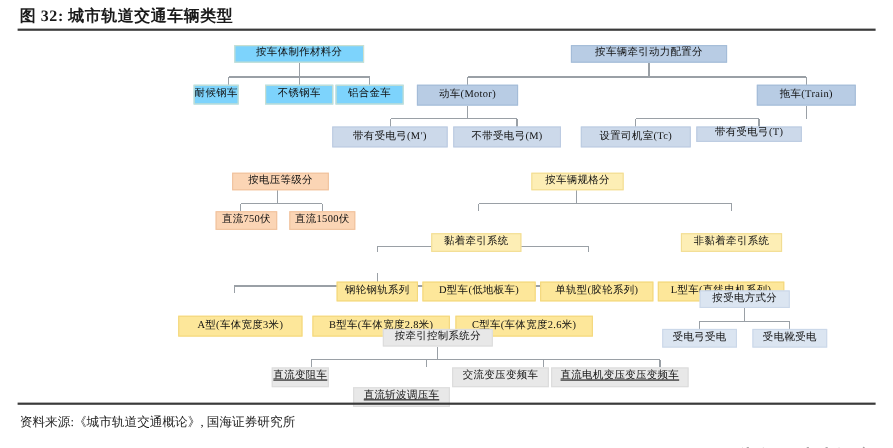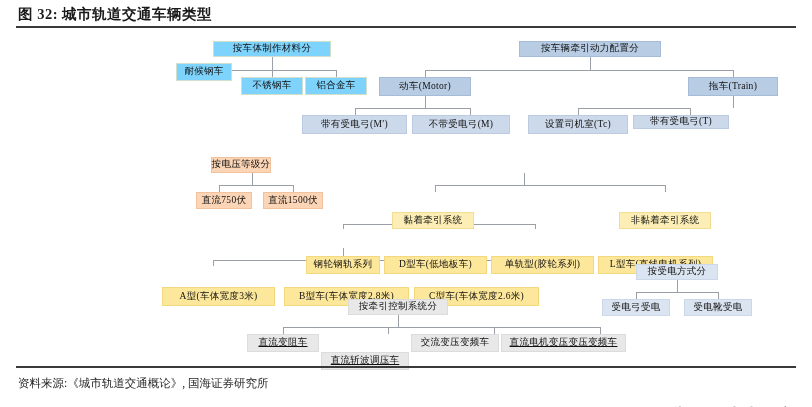--- a/index.html
+++ b/index.html
@@ -173,48 +173,49 @@
         <path d="M600,297 L600,304"></path>
 
         <path d="M677,250 L677,262"></path>
         <path d="M636,262 L718,262"></path>
         <path d="M636,262 L636,269"></path>
         <path d="M718,262 L718,269"></path>
       </g>
     </svg>
 
     <div class="node green" style="left:213px; top:11px; width:118px; height:16px;">按车体制作材料分</div>
-    <div class="node green" style="left:176px; top:33px; width:56px; height:18px;text-align:center;">耐候钢车</div>
+    <div class="node green" style="left:176px; top:47px; width:41px; height:18px;text-align:center;">耐候钢车</div>
     <div class="node green" style="left:241px; top:47px; width:62px; height:18px;">不锈钢车</div>
     <div class="node green" style="left:305px; top:47px; width:62px; height:18px;">铝合金车</div>
 
     <div class="node blue" style="left:519px; top:11px; width:142px; height:16px;">按车辆牵引动力配置分</div>
     <div class="node blue" style="left:379px; top:47px; width:92px; height:19px;">动车(Motor)</div>
     <div class="node blue" style="left:688px; top:47px; width:90px; height:19px;">拖车(Train)</div>
     <div class="node bluelt" style="left:302px; top:85px; width:105px; height:19px;">带有受电弓(M′)</div>
     <div class="node bluelt" style="left:412px; top:85px; width:98px; height:19px;">不带受电弓(M)</div>
     <div class="node bluelt" style="left:528px; top:85px; width:100px; height:19px;">设置司机室(Tc)</div>
     <div class="node bluelt" style="left:633px; top:85px; width:96px; height:14px;">带有受电弓(T)</div>
 
-    <div class="node orange" style="left:211px; top:127px; width:60px; height:16px;">按电压等级分</div>
+    <div class="node orange" style="left:211px; top:127px; width:88px; height:16px;">按电压等级分</div>
     <div class="node orange" style="left:196px; top:162px; width:56px; height:17px;">直流750伏</div>
     <div class="node orange" style="left:263px; top:162px; width:60px; height:17px;">直流1500伏</div>
 
+    <div class="node yellow" style="left:483px; top:127px; width:84px; height:16px;">按车辆规格分</div>
     <div class="node yellow" style="left:392px; top:182px; width:82px; height:17px;">黏着牵引系统</div>
     <div class="node yellow" style="left:619px; top:182px; width:92px; height:17px;">非黏着牵引系统</div>
     <div class="node yellowdeep" style="left:306px; top:226px; width:74px; height:18px;">钢轮钢轨系列</div>
     <div class="node yellowdeep" style="left:384px; top:226px; width:103px; height:18px;">D型车(低地板车)</div>
     <div class="node yellowdeep" style="left:491px; top:226px; width:103px; height:18px;">单轨型(胶轮系列)</div>
     <div class="node yellowdeep" style="left:598px; top:226px; width:115px; height:18px;">L型车(直线电机系列)</div>
     <div class="node yellowdeep" style="left:162px; top:257px; width:113px; height:19px;">A型(车体宽度3米)</div>
     <div class="node yellowdeep" style="left:284px; top:257px; width:125px; height:19px;font-family:Liberation Serif, serif;">B型车(车体宽度2.8米)</div>
     <div class="node yellowdeep" style="left:414px; top:257px; width:125px; height:19px;">C型车(车体宽度2.6米)</div>
 
     <div class="node gray" style="left:348px; top:269px; width:100px; height:16px;">按牵引控制系统分</div>
-    <div class="node grayu" style="left:247px; top:304px; width:72px; height:18px;">直流变阻车</div>
+    <div class="node grayu" style="left:247px; top:304px; width:52px; height:18px;">直流变阻车</div>
     <div class="node grayu" style="left:321px; top:290px; width:88px; height:18px;margin-top:32px;">直流斩波调压车</div>
     <div class="node gray" style="left:411px; top:304px; width:88px; height:18px;">交流变压变频车</div>
     <div class="node grayu" style="left:501px; top:304px; width:125px; height:18px;">直流电机变压变压变频车</div>
 
     <div class="node bluepale" style="left:636px; top:234px; width:82px; height:16px;font-family:Liberation Mono, monospace;">按受电方式分</div>
     <div class="node bluepale" style="left:602px; top:269px; width:68px; height:17px;">受电弓受电</div>
     <div class="node bluepale" style="left:684px; top:269px; width:68px; height:17px;">受电靴受电</div>
 
   </div>
 

